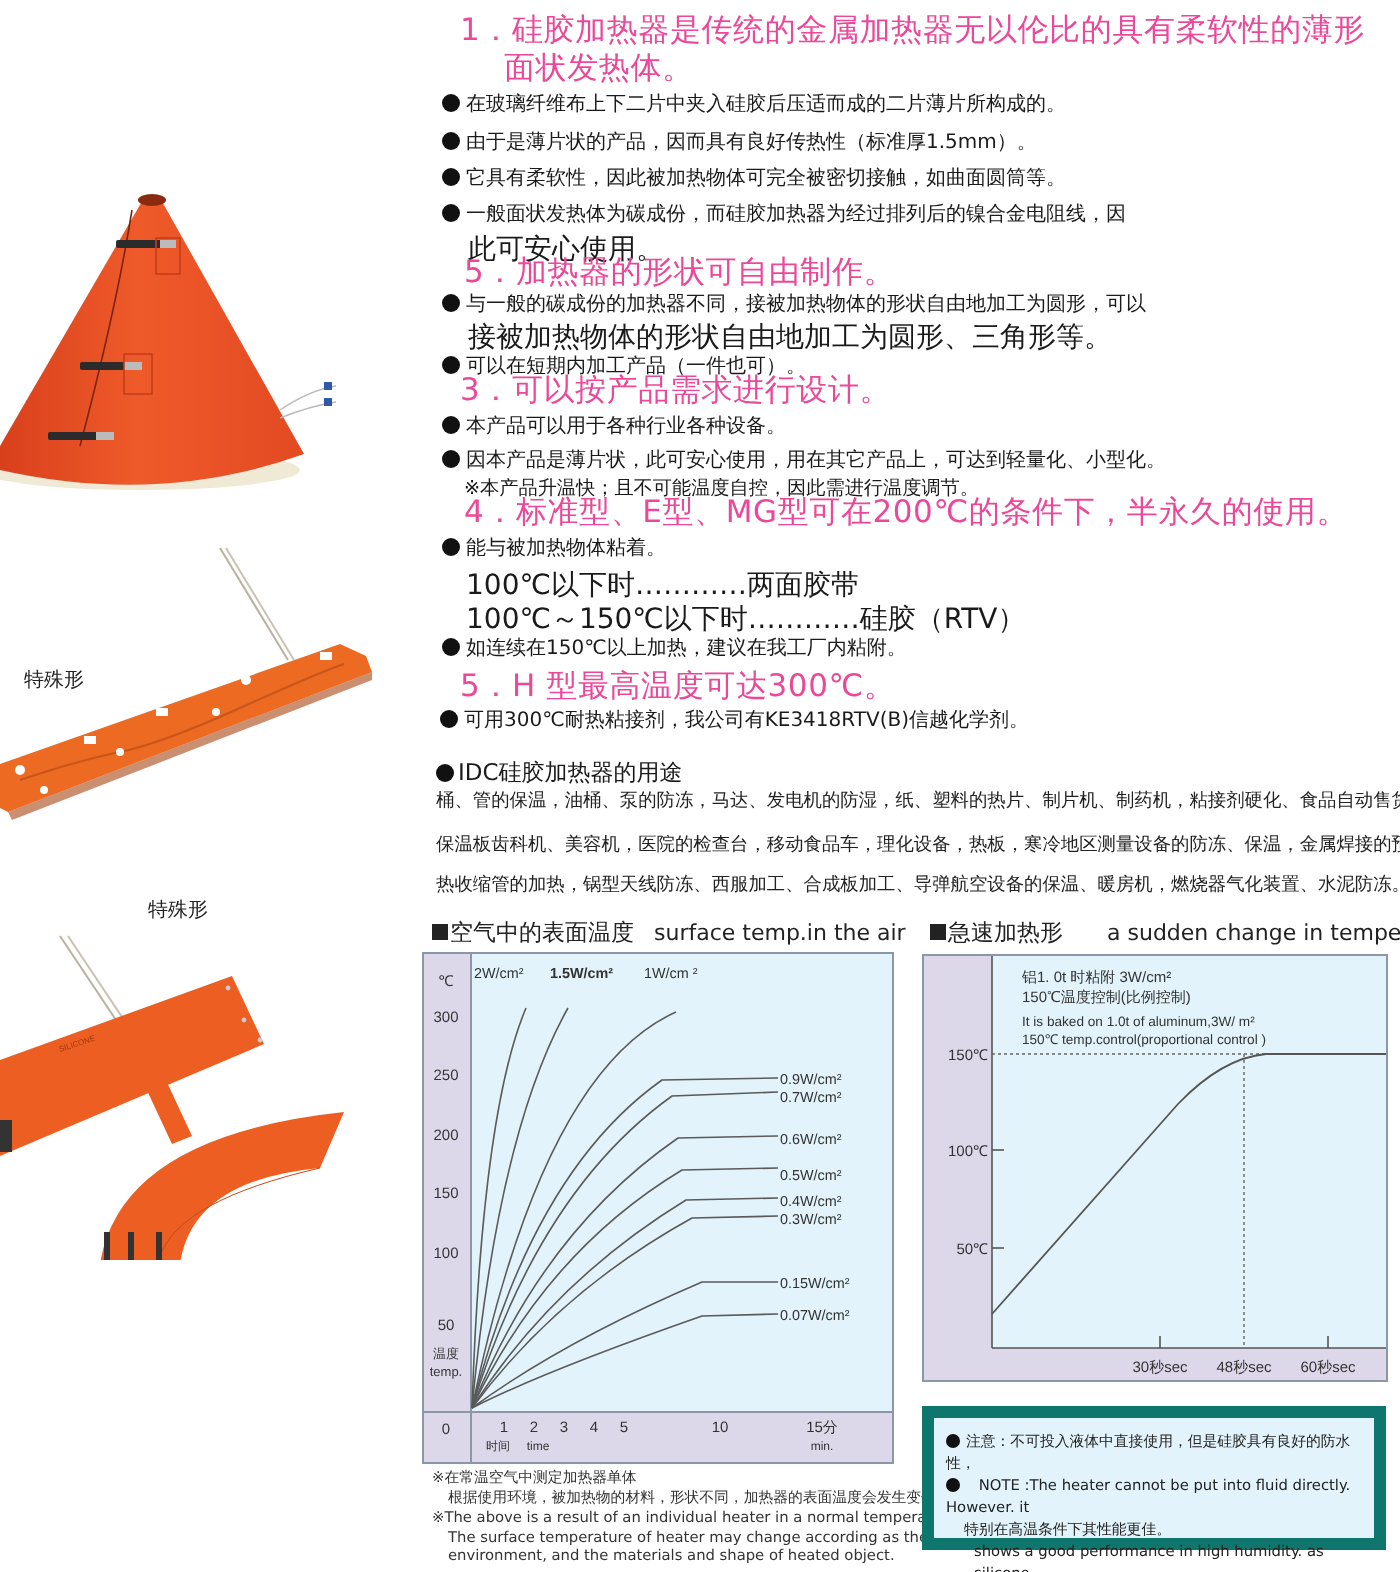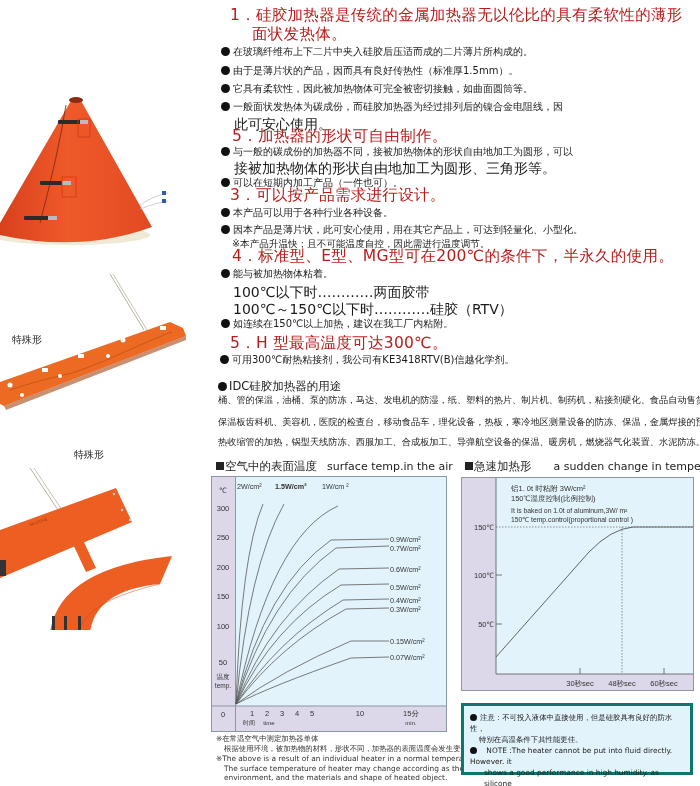--- a/index.html
+++ b/index.html
@@ -2,39 +2,39 @@
 <html><head>
 <meta charset="utf-8">
 <style>
   * { box-sizing: border-box; margin: 0; padding: 0; }
   html, body { width: 700px; height: 786px; background: #ffffff; overflow: hidden; }
   body { position: relative; font-family: "DejaVu Sans", sans-serif; color: #1a1a1a; }
 
   
   .photo { position: absolute; }
   .label-special { position: absolute; font-size: 10px; color: #222; }
-  .h { position: absolute; font-size: 15.5px; color: #b91c1c; white-space: nowrap; letter-spacing: 0.3px; }
+  .h { position: absolute; font-size: 15.5px; color: #ec4899; white-space: nowrap; letter-spacing: 0.3px; }
   .b { position: absolute; font-size: 10px; color: #1a1a1a; white-space: nowrap; }
   .b .dot { display: inline-block; width: 9px; height: 9px; border-radius: 50%; background: #111; margin-right: 3px; vertical-align: -1px; }
   .sub { position: absolute; font-size: 14px; white-space: nowrap; }
   .note-s { position: absolute; font-size: 9.6px; white-space: nowrap; }
 
   .uses-title { position: absolute; left: 218px; top: 379px; font-size: 11.5px; white-space: nowrap; }
   .uses-title .dot { display:inline-block; width:9px; height:9px; border-radius:50%; background:#111; margin-right:2px; vertical-align:-1px; }
   .uses-line { position: absolute; left: 218px; font-size: 9.2px; white-space: nowrap; color: #222; }
 
   
   .chart-title { position: absolute; font-size: 11.5px; white-space: nowrap; color: #222; }
   .chart-title .sq { display:inline-block; width:8px; height:8px; background:#222; margin-right:1px; vertical-align:0px; }
   .chart-title .en { font-size: 11px; margin-left: 10px; }
   svg text { font-family: "Liberation Sans", sans-serif; }
 
   .fn { position: absolute; left: 216px; font-size: 7.4px; color: #333; white-space: nowrap; line-height: 9.5px; }
 
-  .notebox { position: absolute; left: 461px; top: 703px; width: 232px; height: 72px; background: #e2f3fb; border: 3px solid #0f766e; padding: 6px 6px; font-size: 7.4px; line-height: 11px; color: #222; }
+  .notebox { position: absolute; left: 461px; top: 703px; width: 232px; height: 72px; background: #e2f3fb; border: 6px solid #0f766e; padding: 6px 6px; font-size: 7.4px; line-height: 11px; color: #222; }
   .notebox .dot { display:inline-block; width:7px; height:7px; border-radius:50%; background:#111; margin-right:3px; vertical-align:-1px; }
 </style>
 </head>
 <body>
 
 <svg class="photo" style="left:0;top:95px" width="180" height="160" viewBox="0 0 180 160">
   <defs>
     <linearGradient id="coneg" x1="0" x2="1">
       <stop offset="0" stop-color="#d8401c"></stop>
       <stop offset="0.45" stop-color="#ef5a2a"></stop>
@@ -236,16 +236,16 @@
     <text x="119" y="209">30秒sec</text>
     <text x="161" y="209">48秒sec</text>
     <text x="203" y="209">60秒sec</text>
   </g>
 
   <path d="M35 180 L128 75 Q150 52 172 50 L232 50" stroke="#555" stroke-width="0.9" fill="none"></path>
 </svg>
 
 <div class="notebox">
   <div><span class="dot"></span><span>注意：不可投入液体中直接使用，但是硅胶具有良好的防水性，</span></div>
+  <div><span class="dot"></span> <span style="padding-left:4px">NOTE :The heater cannot be put into fluid directly. However. it</span></div>
   <div style="padding-left:9px">特别在高温条件下其性能更佳。</div>
-  <div><span class="dot"></span> <span style="padding-left:4px">NOTE :The heater cannot be put into fluid directly. However. it</span></div>
   <div style="padding-left:14px">shows a good performance in high humidity. as silicone</div>
 </div>
 
 </body></html>

